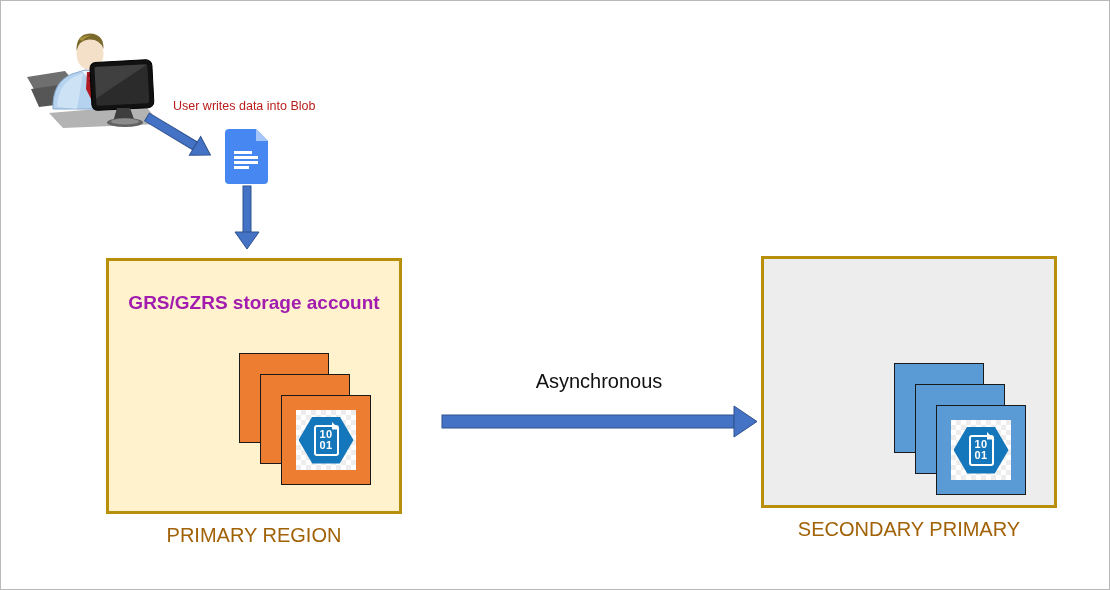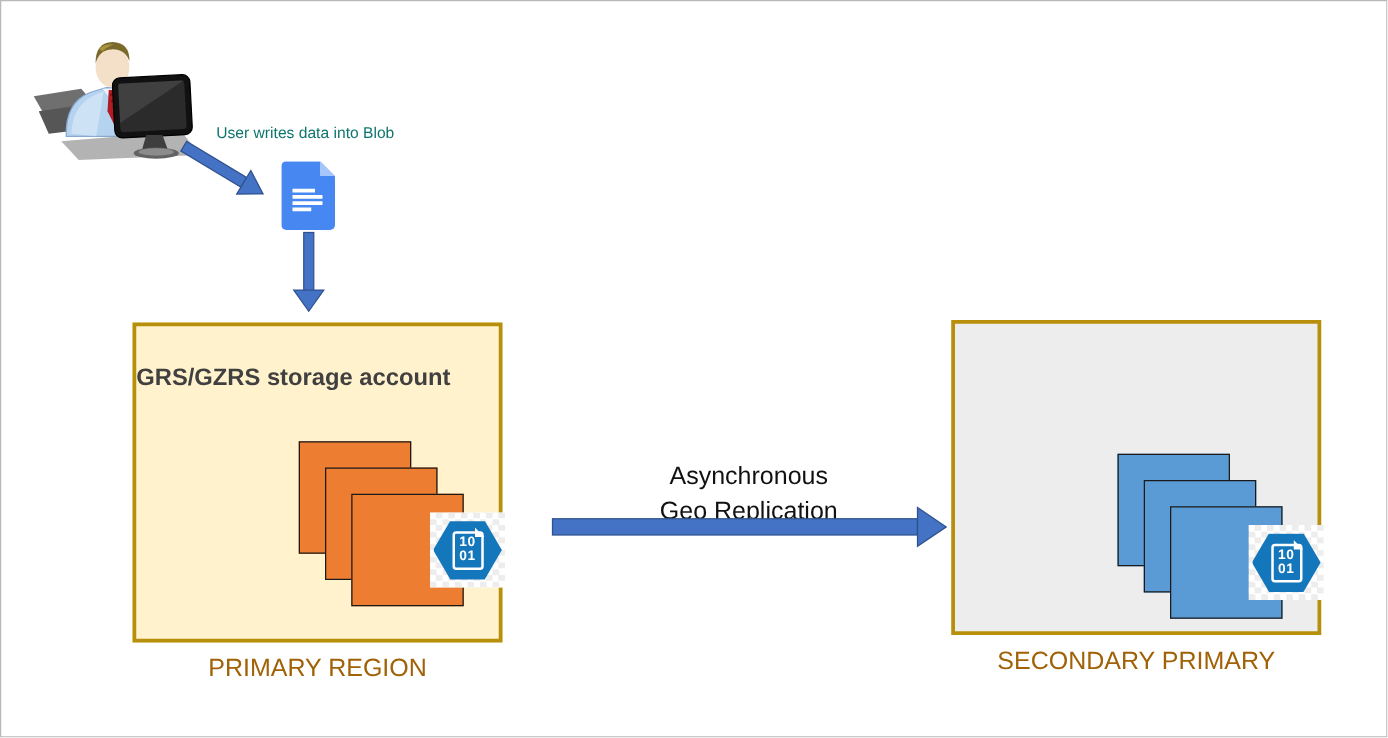--- a/index.html
+++ b/index.html
@@ -4,21 +4,21 @@
 <style>
   html,body { margin:0; padding:0; background:#fff; }
   .canvas {
     position:relative; width:1110px; height:590px; background:#ffffff;
     border:1px solid #b9b9b9; box-sizing:border-box; overflow:hidden;
     font-family:"Liberation Sans", sans-serif; color:#1a1a1a;
   }
   .abs { position:absolute; }
 
   
-  .caption { left:172px; top:98px; font-size:12.5px; color:#0f766e; white-space:nowrap; }
+  .caption { left:172px; top:98px; font-size:12.5px; color:#b91c1c; white-space:nowrap; }
 
   
   .gdoc { left:224px; top:128px; width:43px; height:55px; }
   .gdoc-body {
     position:absolute; inset:0; background:#4687F1; border-radius:4px;
     clip-path:polygon(0 0, 31px 0, 43px 12px, 43px 55px, 0 55px);
   }
   .gdoc-fold {
     position:absolute; right:0; top:0; width:12px; height:12px; background:#A6C5FA;
     clip-path:polygon(0 0, 0 100%, 100% 100%);
@@ -27,22 +27,22 @@
   .gl1 { top:22px; width:18px; }
   .gl2 { top:27px; width:24px; }
   .gl3 { top:32px; width:24px; }
   .gl4 { top:37px; width:15px; }
 
   
   .region-box { box-sizing:border-box; border:3px solid #B78F0B; }
   .primary-box   { left:105px; top:257px; width:296px; height:256px; background:#FFF2CC; }
   .secondary-box { left:760px; top:255px; width:296px; height:252px; background:#EDEDED; }
   .storage-title {
-    position:absolute; left:0; top:31px; width:100%; 
-    font-size:19px; font-weight:bold; color:#404040;
+    position:absolute; left:0; top:31px; width:100%; text-align:center;
+    font-size:19px; font-weight:bold; color:#a21caf;
   }
 
   
   .stack { position:absolute; width:133px; height:133px; }
   .stack-primary   { left:130px; top:92px; }
   .stack-secondary { left:130px; top:104px; }
   .square {
     position:absolute; width:90px; height:90px; box-sizing:border-box;
     border:1px solid #1a1a1a;
   }
@@ -50,21 +50,21 @@
   .sq-mid   { left:21px; top:21px; }
   .sq-front { left:42px; top:42px; }
   .square.orange { background:#ED7D31; }
   .square.blue   { background:#5B9BD5; }
 
   .inset {
     position:absolute; left:14px; top:14px; width:60px; height:60px;
     background-color:#ffffff;
     background-image:conic-gradient(#ededed 0 25%, transparent 0 50%, #ededed 0 75%, transparent 0);
     background-size:10px 10px;
-    display:flex; align-items:center; justify-content:center;margin-left:48px;
+    display:flex; align-items:center; justify-content:center;
   }
   .hexagon {
     width:55px; height:47px; background:#1476BB;
     clip-path:polygon(25% 0, 75% 0, 100% 50%, 75% 100%, 25% 100%, 0 50%);
     display:flex; align-items:center; justify-content:center;
   }
   .binary-doc {
     position:relative; width:25px; height:31px; box-sizing:border-box;
     border:2px solid #fff; border-radius:3px;
     display:flex; flex-direction:column; align-items:center; justify-content:center;
@@ -159,21 +159,20 @@
             </div>
           </div>
         </div>
       </div>
     </div>
   </div>
   <div class="abs region-label primary-label">PRIMARY REGION</div>
 
   <div class="abs replication-label">
     <div>Asynchronous</div>
-    <div>Geo Replication</div>
   </div>
   <svg class="abs" style="left:440px; top:402px;" width="318" height="38" viewBox="0 0 318 38">
     <rect class="arrow-fill" x="1" y="12" width="292" height="13"></rect>
     <polygon class="arrow-fill" points="293,3 316,18.5 293,34"></polygon>
   </svg>
 
   <div class="abs region-box secondary-box">
     <div class="stack stack-secondary">
       <div class="square blue sq-back"></div>
       <div class="square blue sq-mid"></div>

